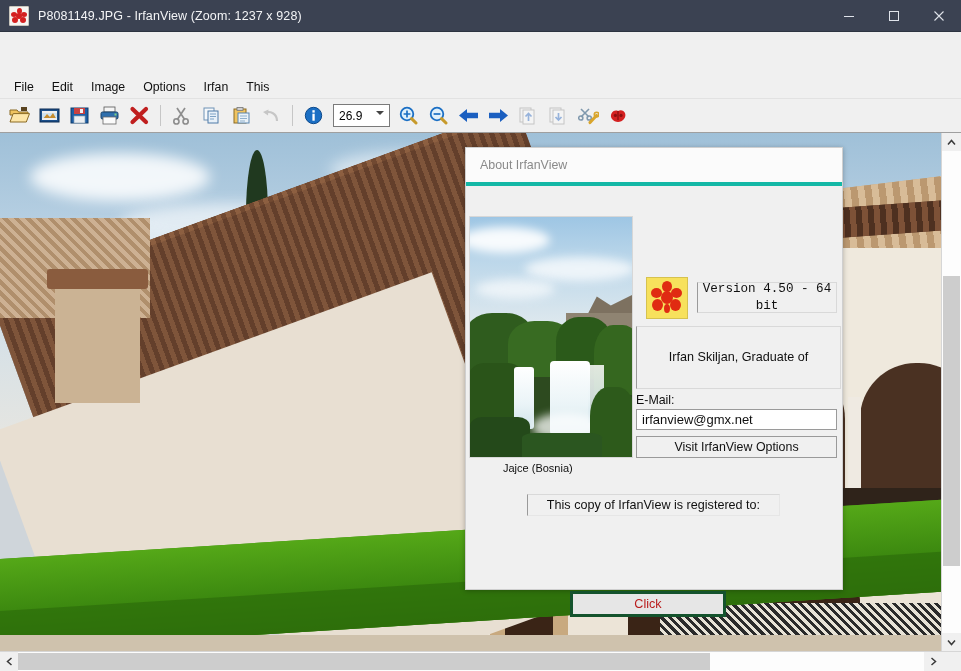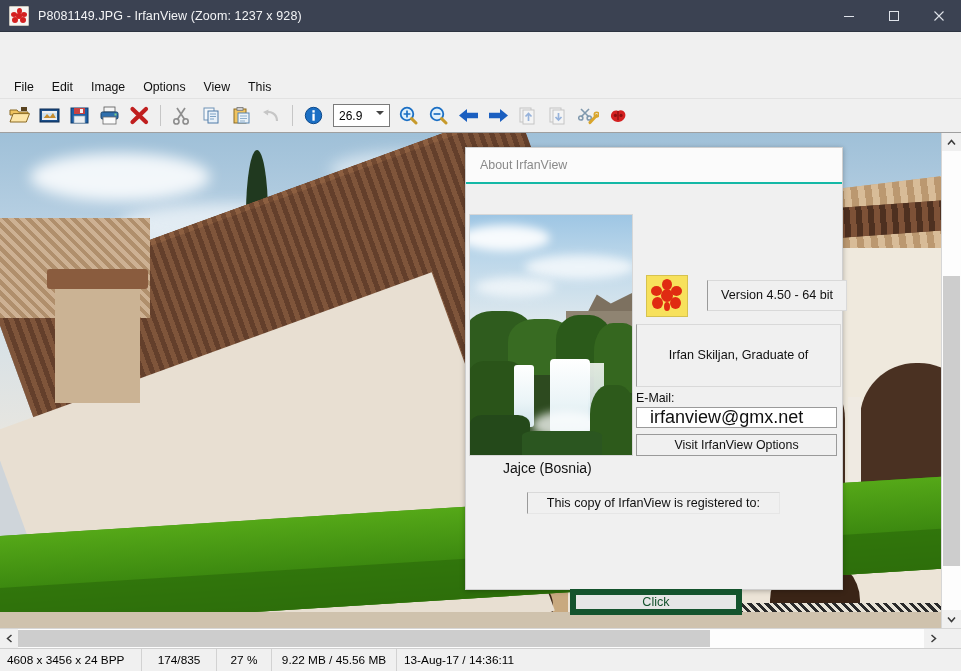--- a/index.html
+++ b/index.html
@@ -101,53 +101,53 @@
   
   .statusbar{height:22px;flex:0 0 auto;background:#f0f0f0;display:flex;align-items:stretch;
     border-top:1px solid #cfcfcf;font-size:11.8px;color:#000;}
   .scell{display:flex;align-items:center;padding:0 7px;border-right:1px solid #d2d2d2;white-space:nowrap;}
   .scell.last{flex:1 1 auto;border-right:none;}
 
   
   .dialog{position:absolute;left:465px;top:147px;width:376px;height:441px;background:#f0f0f0;
     border:1px solid #cfcfcf;box-shadow:0 1px 5px rgba(0,0,0,.28);display:flex;flex-direction:column;z-index:30;}
   .dlg-title{height:34px;background:#fbfbfb;display:flex;align-items:center;padding-left:14px;flex:0 0 auto;
-    border-bottom:2px solid #14b8a6;}
+    border-bottom:4px solid #14b8a6;}
   .dlg-title span{font-size:12.4px;color:#8a8a8a;}
   .dlg-body{flex:1 1 auto;position:relative;}
 
   .thumb{position:absolute;left:3px;top:30px;width:162px;height:240px;background:#2d4a1f;overflow:hidden;
     border:1px solid #d7d7d7;}
   .t-sky{position:absolute;left:0;top:0;width:100%;height:46%;
     background:linear-gradient(180deg,#9ec6e4 0%,#bcd7ea 40%,#dfe9ee 100%);}
   .t-cloud{position:absolute;background:rgba(255,255,255,.9);border-radius:50%;filter:blur(5px);}
   .t-hill{position:absolute;background:#7d7160;}
   .t-veg{position:absolute;background:#2f5c1e;border-radius:40% 40% 0 0;}
   .t-fall{position:absolute;background:linear-gradient(180deg,#ffffff 0%,#eaf4f7 60%,#cfe3ea 100%);}
   .t-mist{position:absolute;background:rgba(255,255,255,.75);border-radius:50%;filter:blur(4px);}
-  .thumb-cap{position:absolute;left:37px;top:276px;font-size:14px;color:#101010;}
+  .thumb-cap{position:absolute;left:37px;top:276px;font-size:11px;color:#101010;}
 
   .rowbox{position:absolute;background:#f0f0f0;border:1px solid #d9d9d9;border-left:1px solid #9a9a9a;
     display:flex;align-items:center;justify-content:center;text-align:center;font-size:12.6px;color:#101010;line-height:17px;}
   .prodbox{left:170px;top:38px;width:202px;height:40px;}
   .logo{position:absolute;left:180px;top:91px;width:40px;height:40px;background:#f7e15c;border:1px solid #d6c24f;}
   .logo .p{position:absolute;background:#e02b12;border-radius:50%;}
-  .verbox{left:241px;top:96px;width:138px;height:29px;}
+  .verbox{left:231px;top:96px;width:138px;height:29px;font-family:Liberation Mono, monospace;}
   .copybox{left:170px;top:140px;width:203px;height:61px;flex-direction:column;}
   .emaillabel{position:absolute;left:170px;top:207px;font-size:12.4px;color:#101010;}
   .emailinput{position:absolute;left:170px;top:223px;width:201px;height:21px;background:#fff;border:1px solid #9a9a9a;
-    display:flex;align-items:center;padding-left:13px;font-size:18px;color:#101010;box-sizing:border-box;}
+    display:flex;align-items:center;padding-left:5px;font-size:13px;color:#101010;box-sizing:border-box;}
   .homebtn{position:absolute;left:170px;top:250px;width:201px;height:22px;background:#f0f0f0;border:1px solid #9a9a9a;
     display:flex;align-items:center;justify-content:center;font-size:12.4px;color:#101010;box-sizing:border-box;}
   .regbox{position:absolute;left:61px;top:308px;width:253px;height:22px;background:#f0f0f0;
     border-top:1px solid #d9d9d9;border-left:1px solid #9a9a9a;border-right:1px solid #e6e6e6;border-bottom:1px solid #e6e6e6;
     display:flex;align-items:center;justify-content:center;font-size:12.6px;color:#101010;box-sizing:border-box;}
   .regname{position:absolute;left:0;right:0;top:347px;text-align:center;font-size:12.6px;color:#101010;}
-  .clickbtn{position:absolute;left:104px;top:405px;width:172px;height:26px;background:#e6e6e6;border:6px solid #14532d;
-    display:flex;align-items:center;justify-content:center;font-size:12.6px;color:#14532d;box-sizing:border-box;}
+  .clickbtn{position:absolute;left:104px;top:405px;width:156px;height:26px;background:#e6e6e6;border:3px solid #14532d;
+    display:flex;align-items:center;justify-content:center;font-size:12.6px;color:#b91c1c;box-sizing:border-box;}
 </style>
 </head>
 <body>
 
 <div class="app">
 
   <div class="titlebar">
     <div class="title-icon">
       <span class="petal" style="left:7px;top:1px;width:5px;height:6px;"></span>
       <span class="petal" style="left:1px;top:5px;width:6px;height:5px;"></span>
@@ -173,21 +173,21 @@
           <path d="M1.5 1.5 L10.5 10.5 M10.5 1.5 L1.5 10.5" stroke="#dfe3ea" stroke-width="1.1" fill="none"></path>
         </svg>
     </div>
   </div>
 
   <div class="menubar">
     <div class="menuitem">File</div>
     <div class="menuitem">Edit</div>
     <div class="menuitem">Image</div>
     <div class="menuitem">Options</div>
-    <div class="menuitem">View</div>
+    <div class="menuitem">Irfan</div>
     <div class="menuitem">This</div>
   </div>
 
   <div class="toolbar">
 
     <div class="tb">
       <svg width="21" height="19" viewBox="0 0 21 19">
         <path d="M1 4 h7 l1.6 2 H19 v3 H1z" fill="#f0c460" stroke="#8a6a24" stroke-width="1"></path>
         <path d="M1 16 L4.2 7.6 H20.5 L17.3 16 z" fill="#fde6a8" stroke="#8a6a24" stroke-width="1"></path>
         <rect x="12" y="1" width="6" height="4" fill="#5a4420"></rect>
@@ -432,27 +432,20 @@
       <div class="hthumb" style="left:0px;width:692px;"></div>
     </div>
     <div class="hbtn">
       <svg width="7" height="9" viewBox="0 0 7 9">
           <path d="M1.5 1 L5.5 4.5 L1.5 8" fill="none" stroke="#3a3a3a" stroke-width="1.5"></path>
         </svg>
     </div>
     <div class="corner"></div>
   </div>
 
-  <div class="statusbar">
-    <div class="scell" style="min-width:127px;">4608 x 3456 x 24 BPP</div>
-    <div class="scell" style="min-width:60px;justify-content:center;">174/835</div>
-    <div class="scell" style="min-width:40px;justify-content:center;">27 %</div>
-    <div class="scell" style="min-width:110px;justify-content:center;">9.22 MB / 45.56 MB</div>
-    <div class="scell last">13-Aug-17 / 14:36:11</div>
-  </div>
 
   <div class="dialog">
     <div class="dlg-title">
       <span>About  IrfanView</span>
     </div>
     <div class="dlg-body">
 
       <div class="thumb">
         <div class="t-sky"></div>
         <div class="t-cloud" style="left:-10px;top:10px;width:90px;height:26px;"></div>

